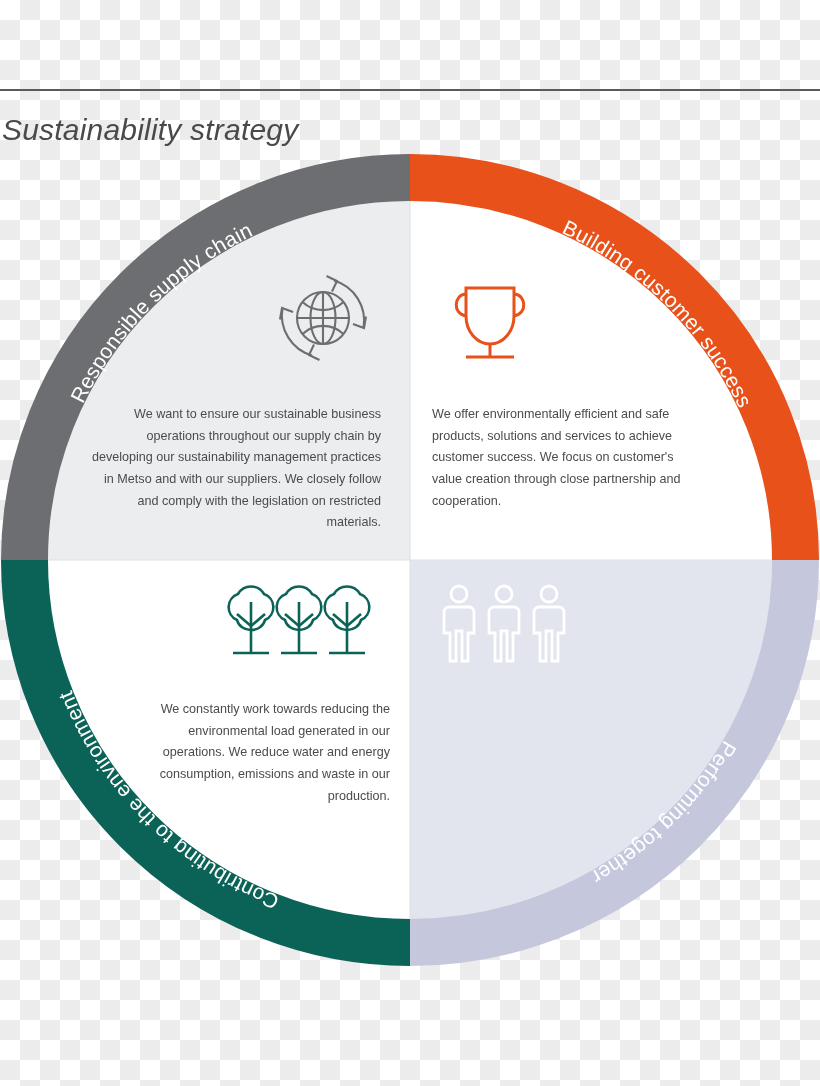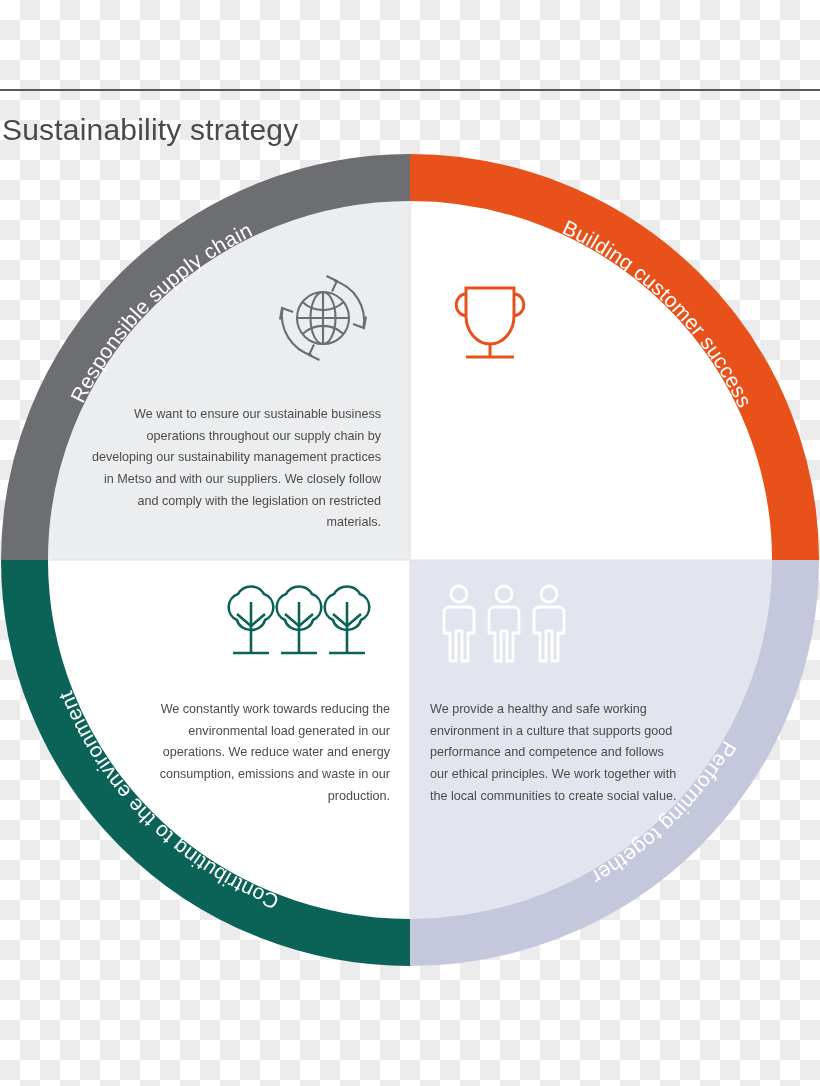--- a/index.html
+++ b/index.html
@@ -12,20 +12,21 @@
       linear-gradient(45deg,#ececec 25%,transparent 25%,transparent 75%,#ececec 75%);
     background-size:40px 40px;
     background-position:0 0,20px 20px;
   }
   .canvas{position:absolute;inset:0;}
   .top-rule{position:absolute;left:0;top:89px;width:820px;height:1.6px;background:#5a5a5a;}
   .page-title{
     position:absolute;left:2px;top:113px;
     font-size:30px;font-weight:400;color:#4a4a4a;letter-spacing:.2px;
     white-space:nowrap;
+    font-style:italic;
   }
   .wheel{position:absolute;left:1px;top:154px;width:818px;height:812px;}
   .wheel svg{display:block;width:818px;height:812px;}
   .quad-body{
     position:absolute;
     font-size:12.6px;line-height:1.72;color:#4b4b4b;
   }
   .q-tl{left:85px;top:404px;width:296px;text-align:right;}
   .q-tr{left:432px;top:404px;width:258px;text-align:left;}
   .q-bl{left:140px;top:699px;width:250px;text-align:right;}
@@ -175,16 +176,16 @@
         <path d="M9,24 L29,24 A 5,5 0 0 1 34,29 L34,50 L28,50 L28,78 L22,78 L22,48 L16,48 L16,78 L10,78 L10,50 L4,50 L4,29 A 5,5 0 0 1 9,24 Z"></path>
       </g>
       <g transform="translate(90,0)">
         <circle cx="19" cy="11" r="8"></circle>
         <path d="M9,24 L29,24 A 5,5 0 0 1 34,29 L34,50 L28,50 L28,78 L22,78 L22,48 L16,48 L16,78 L10,78 L10,50 L4,50 L4,29 A 5,5 0 0 1 9,24 Z"></path>
       </g>
     </svg>
   </div>
 
   <div class="quad-body q-tl">We want to ensure our sustainable business operations throughout our supply chain by developing our sustainability management practices in Metso and with our suppliers. We closely follow and comply with the legislation on restricted materials.</div>
+  <div class="quad-body q-tr">We offer environmentally efficient and safe products, solutions and services to achieve customer success. We focus on customer's value creation through close partnership and cooperation.</div>
   <div class="quad-body q-bl">We constantly work towards reducing the environmental load generated in our operations. We reduce water and energy consumption, emissions and waste in our production.</div>
-  <div class="quad-body q-br">We provide a healthy and safe working environment in a culture that supports good performance and competence and follows our ethical principles. We work together with the local communities to create social value.</div>
 
 </div>
 
 </body></html>

